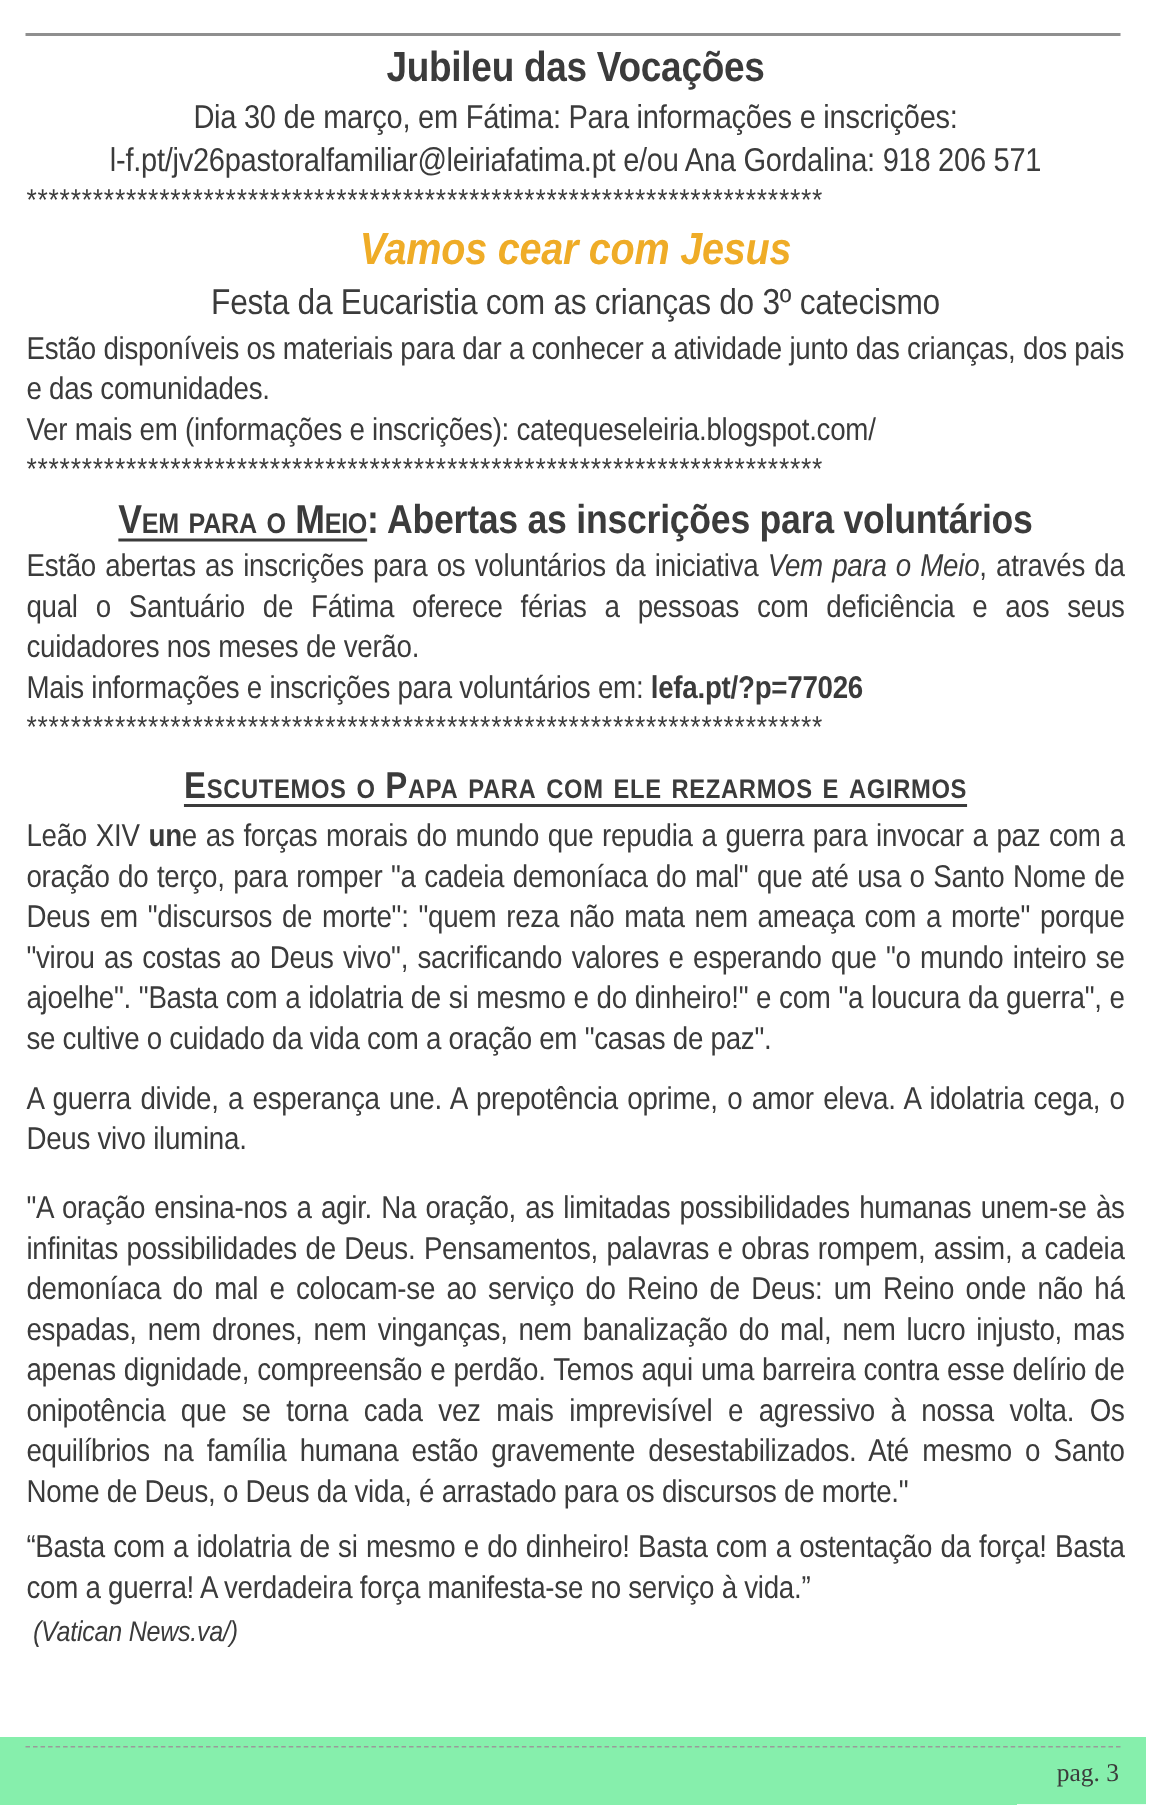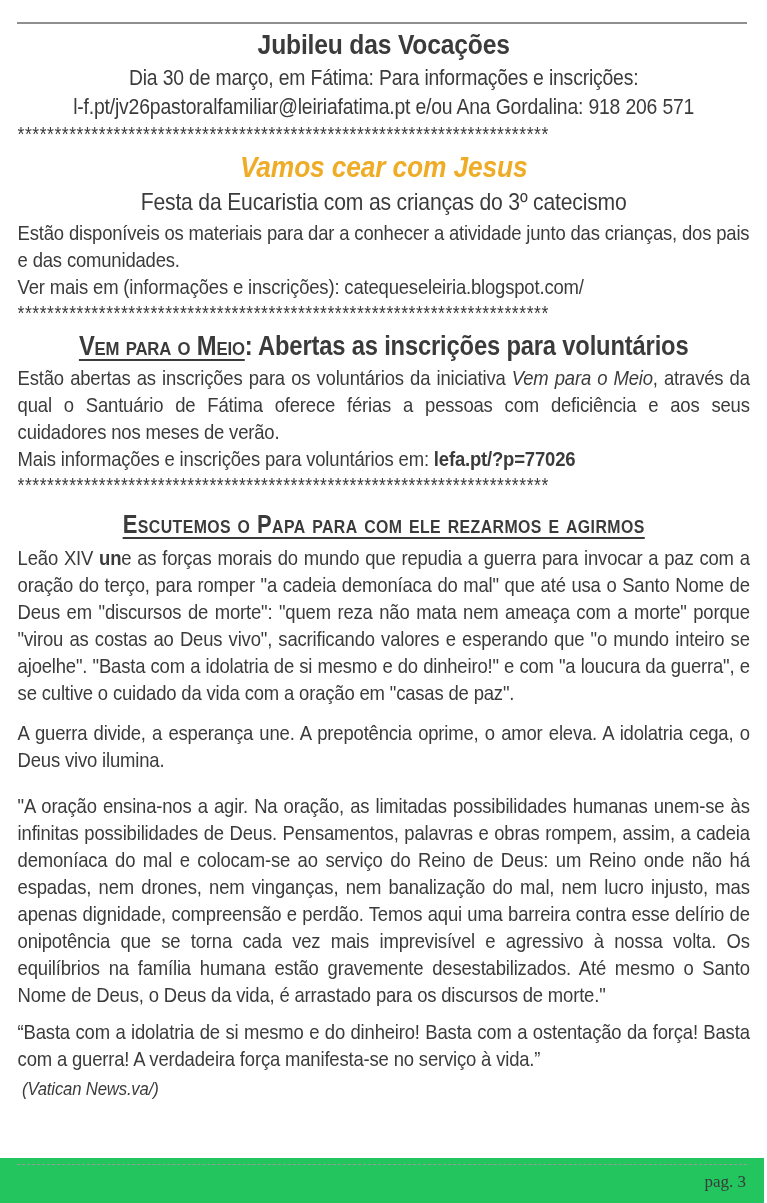--- a/index.html
+++ b/index.html
@@ -117,21 +117,21 @@
     margin-top: 4px;
     padding-left: 5px;
   }
 
   .footer {
     position: absolute;
     left: 0;
     right: 0;
     top: 1158px;
     bottom: 0;
-    background: #22c55e;
+    background: #86efac;
   }
 
   .footer-rule {
     border-top: 1px dashed #9a9a9a;
     margin: 6px 17px 0 17px;
     height: 0;
   }
 
   .page-number {
     text-align: right;

